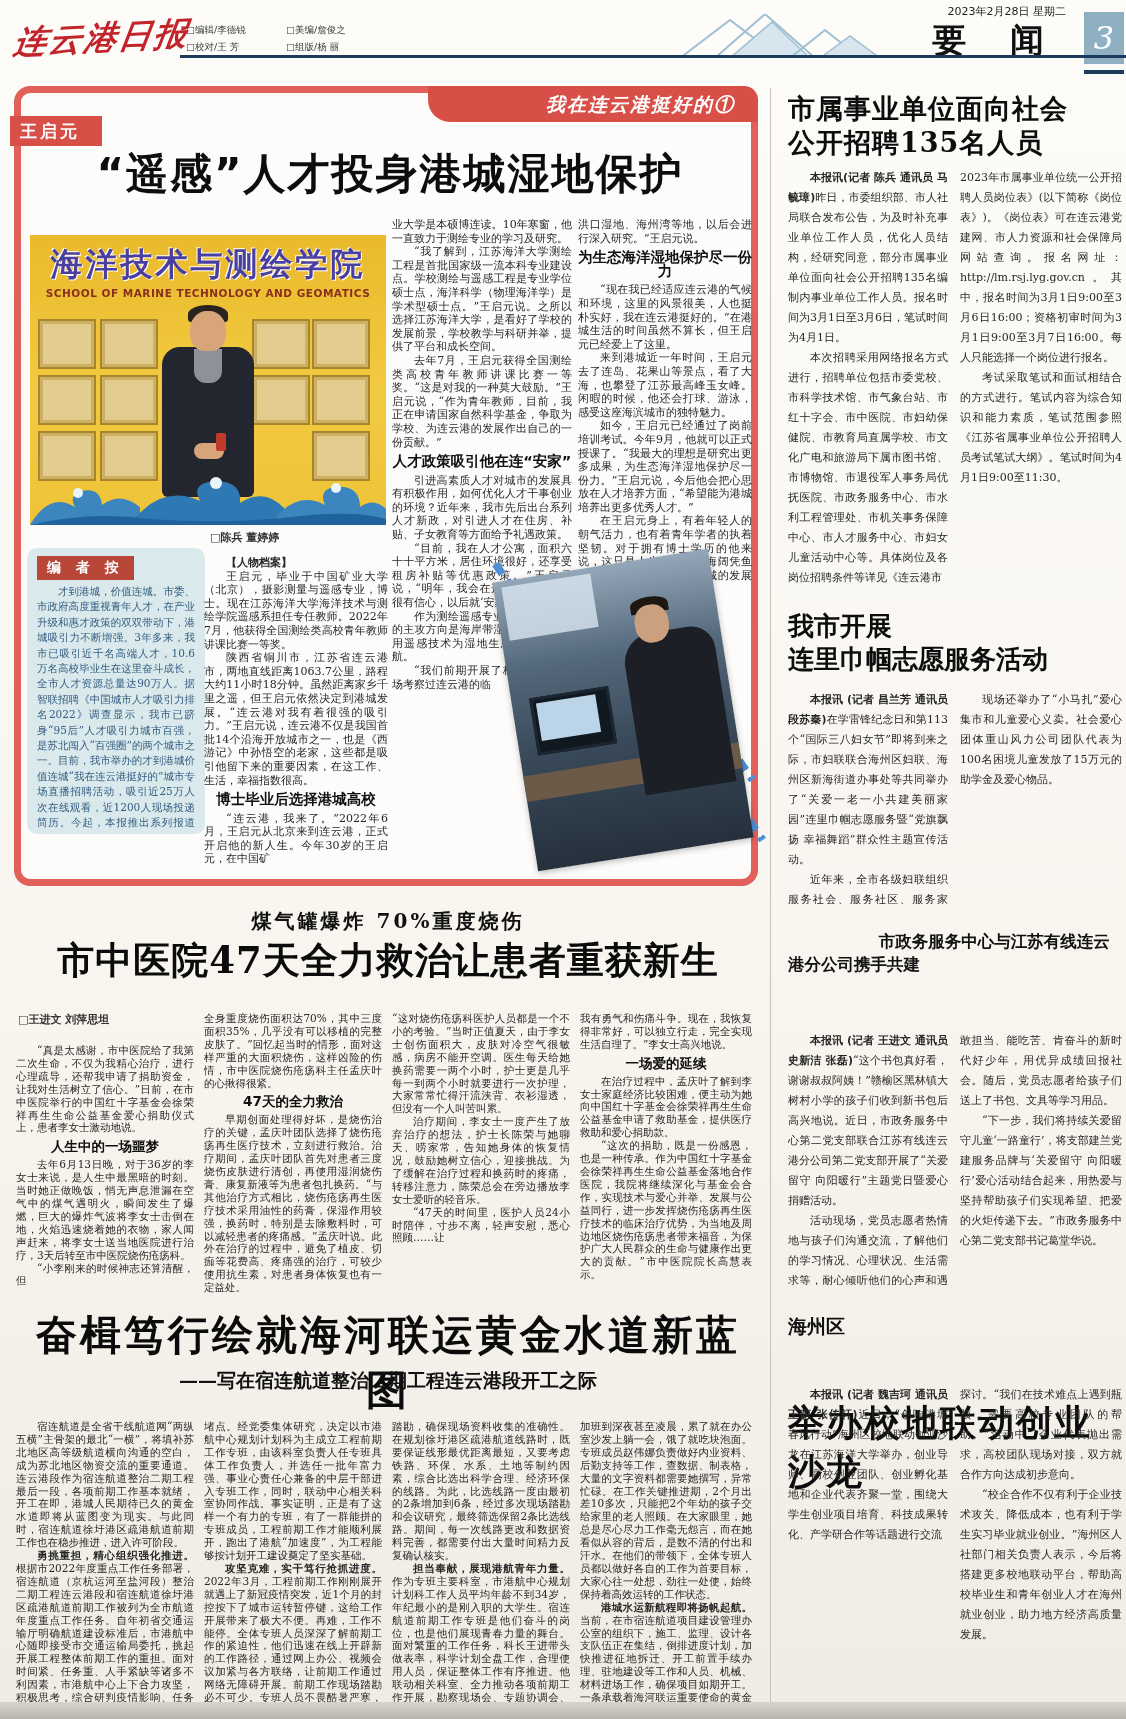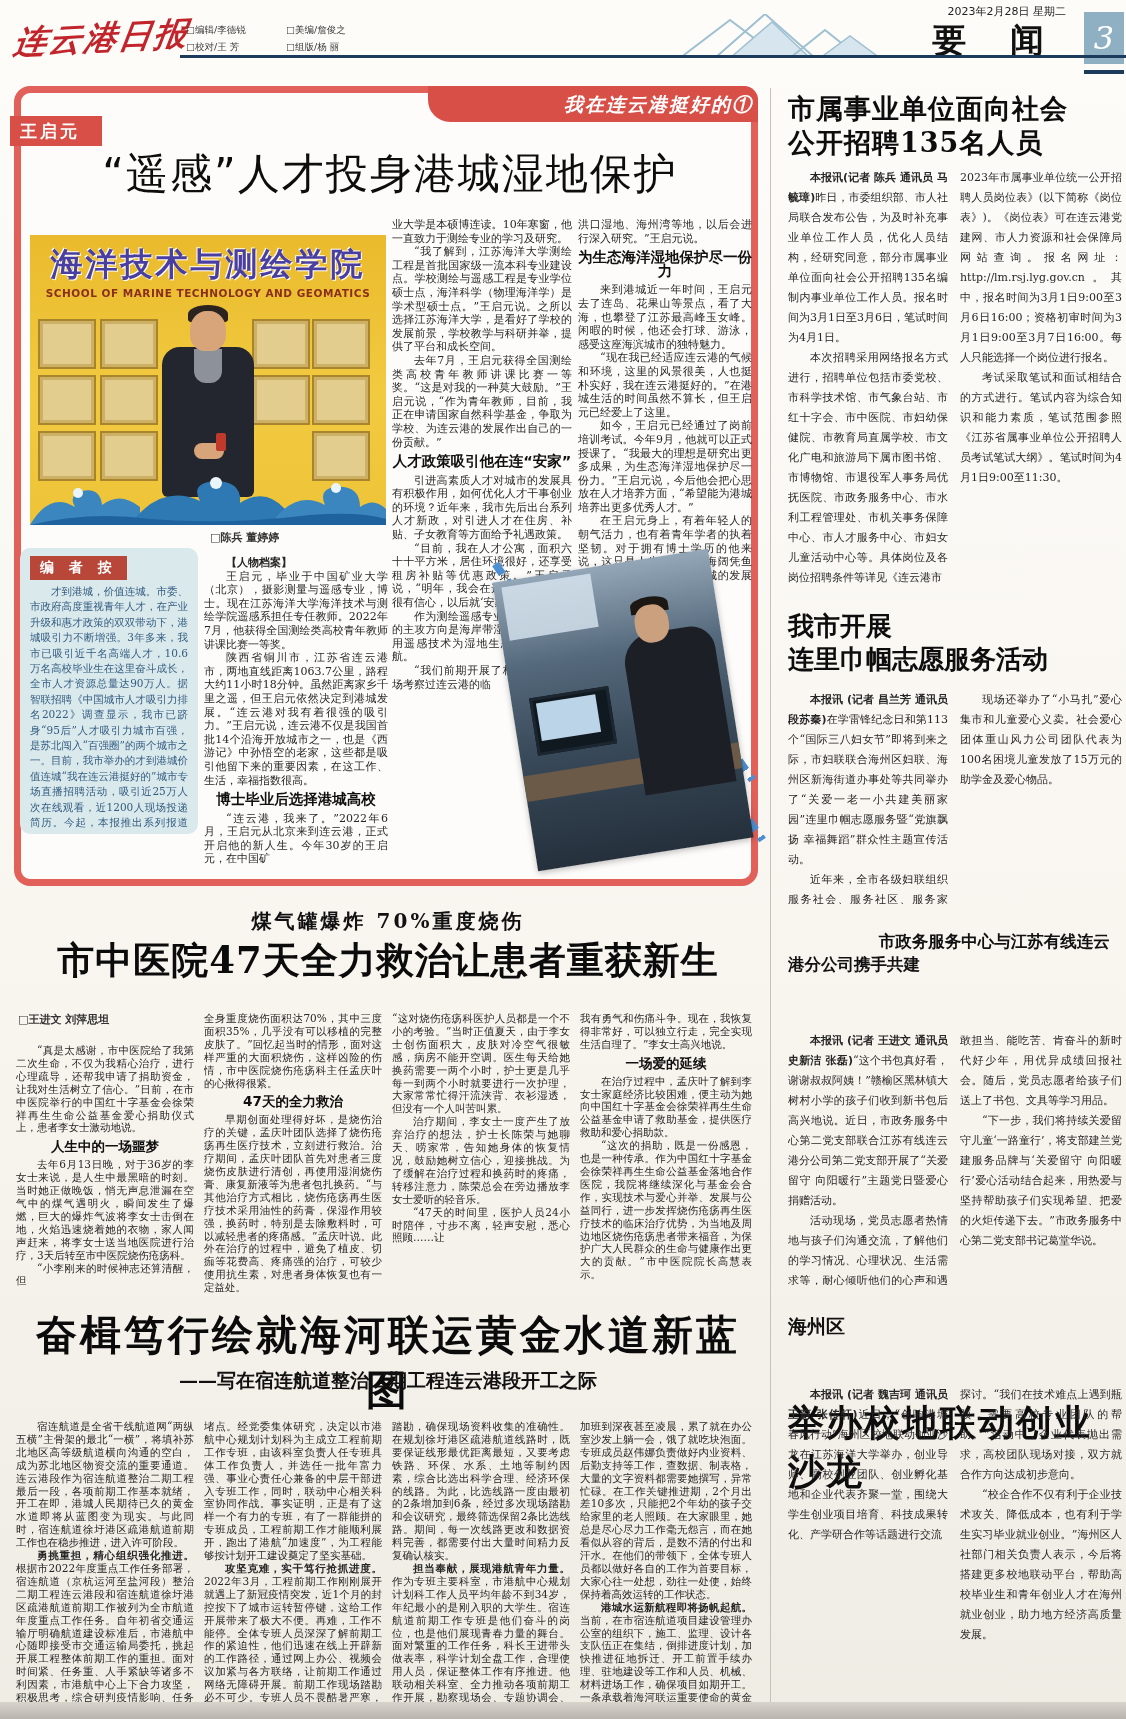--- a/index.html
+++ b/index.html
@@ -16,45 +16,45 @@
   .pagenum{position:absolute;right:2px;top:12px;width:40px;height:52px;background:#8fb0c3;color:#fff;
            font-size:32px;font-style:italic;text-align:center;line-height:52px;}
   .mountains{position:absolute;left:660px;top:14px;}
   .header-rule{position:absolute;left:180px;top:55px;width:946px;height:3px;background:#1b3a5c;}
   .pagenum-rule{position:absolute;right:2px;top:70px;width:40px;height:4px;background:#1b3a5c;}
   
   .leadbox{position:absolute;left:14px;top:86px;width:744px;height:800px;border:7px solid #e2605a;
            border-radius:16px;background:#fdfcfa;box-sizing:border-box;}
   .ribbon{position:absolute;left:428px;top:86px;width:330px;height:36px;background:#d84f47;
           border-radius:0 14px 0 22px;color:#fff;font-size:19px;font-style:italic;font-weight:bold;
-          letter-spacing:2px;text-align:right;line-height:36px;padding-right:5px;box-sizing:border-box;}
+          letter-spacing:2px;text-align:right;line-height:36px;padding-right:23px;box-sizing:border-box;}
   .nametag{position:absolute;left:10px;top:116px;width:92px;height:30px;background:#d84f47;color:#fff;
            font-family:"DejaVu Sans",sans-serif;font-weight:bold;font-size:17px;line-height:30px;
            padding-left:10px;box-sizing:border-box;letter-spacing:3px;}
   .lead-headline{position:absolute;left:40px;top:146px;width:700px;text-align:center;
-                 font-family:"DejaVu Sans",sans-serif;font-weight:400;font-size:42px;letter-spacing:2px;color:#0d0d0d;}
+                 font-family:"DejaVu Sans",sans-serif;font-weight:700;font-size:42px;letter-spacing:2px;color:#0d0d0d;}
   
   .photo1{position:absolute;left:30px;top:235px;width:356px;height:290px;overflow:hidden;
           background:linear-gradient(180deg,#eaba2c,#f2ca40 55%,#eec338);}
   .p1-title{position:absolute;left:0;top:8px;width:100%;text-align:center;font-weight:900;font-size:32px;
             color:#4a3f9e;letter-spacing:3px;text-shadow:1px 1px 0 #fff,-1px -1px 0 #fff;}
   .p1-sub{position:absolute;left:0;top:52px;width:100%;text-align:center;font-family:"DejaVu Sans",sans-serif;
           font-weight:bold;font-size:10.5px;color:#8a2f1f;letter-spacing:0.5px;}
   .plaque{position:absolute;width:54px;height:46px;background:#e2cd8f;border:2px solid #a8842a;box-shadow:inset 0 0 0 3px #cdb065;}
   .p1-person-head{position:absolute;left:160px;top:76px;width:36px;height:40px;background:#d8a57b;border-radius:46% 46% 40% 40%;}
   .p1-person-hair{position:absolute;left:158px;top:70px;width:40px;height:18px;background:#2a2320;border-radius:50% 50% 20% 20%;}
   .p1-person-body{position:absolute;left:132px;top:112px;width:92px;height:150px;background:#23262e;border-radius:18px 18px 6px 6px;}
   .p1-person-hood{position:absolute;left:164px;top:114px;width:28px;height:34px;background:#8d9198;border-radius:0 0 12px 12px;}
   .p1-person-hands{position:absolute;left:164px;top:208px;width:30px;height:16px;background:#d8a57b;border-radius:8px;}
   .p1-person-red{position:absolute;left:186px;top:198px;width:10px;height:18px;background:#c0392b;border-radius:2px;}
   .p1-waves{position:absolute;left:0;bottom:0;}
   .photo1-caption{position:absolute;left:210px;top:530px;font-size:11px;font-weight:bold;
                   font-family:"DejaVu Sans",sans-serif;color:#333;}
   
-  .ednote{position:absolute;left:20px;top:548px;width:178px;height:286px;background:#d9e9ec;border-radius:10px;
+  .ednote{position:absolute;left:27px;top:548px;width:178px;height:286px;background:#d9e9ec;border-radius:10px;
           box-sizing:border-box;padding:36px 10px 8px 10px;overflow:hidden;}
   .ednote-label{position:absolute;left:10px;top:8px;background:#b8473a;color:#fff;font-size:14px;font-weight:bold;
                 padding:3px 10px;letter-spacing:5px;font-family:"DejaVu Sans",sans-serif;}
   .ednote .acol-inner p{margin:0;text-indent:2em;text-align:justify;font-size:10.5px;line-height:15.4px;color:#345c80;}
   
   .photo2wrap{position:absolute;left:492px;top:548px;width:268px;height:330px;z-index:5;}
   .photo2{position:absolute;left:22px;top:16px;width:218px;height:292px;transform:rotate(-9deg);overflow:hidden;
           background:linear-gradient(180deg,#93a7b8 0%,#55697c 30%,#394a5a 60%,#25303c 100%);box-shadow:0 2px 6px rgba(0,0,0,.25);}
   .p2-window{position:absolute;left:8px;top:6px;width:90px;height:54px;background:#d8e6f0;opacity:.8;}
   .p2-monitor{position:absolute;left:18px;top:120px;width:74px;height:52px;background:#101820;border:3px solid #1c2630;}
@@ -175,22 +175,22 @@
       <p>去年7月，王启元获得全国测绘类高校青年教师讲课比赛一等奖。“这是对我的一种莫大鼓励。”王启元说，“作为青年教师，目前，我正在申请国家自然科学基金，争取为学校、为连云港的发展作出自己的一份贡献。”</p>
       <h4>人才政策吸引他在连“安家”</h4>
       <p>引进高素质人才对城市的发展具有积极作用，如何优化人才干事创业的环境？近年来，我市先后出台系列人才新政，对引进人才在住房、补贴、子女教育等方面给予礼遇政策。</p>
       <p>“目前，我在人才公寓，面积六十十平方米，居住环境很好，还享受租房补贴等优惠政策。”王启元说，“明年，我会在连云港买房，我很有信心，以后就‘安家’在港城了。”</p>
       <p>作为测绘遥感专业人才，王启元的主攻方向是海岸带湿地遥感监测，用遥感技术为湿地生态安全保驾护航。</p>
       <p>“我们前期开展了相关工作，现场考察过连云港的临</p>
     </div>
   <div class="acol lead-col" style="left:578px;top:218px;width:174px;height:658px;">
       <p class="noind">洪口湿地、海州湾等地，以后会进行深入研究。”王启元说。</p>
       <h4>为生态海洋湿地保护尽一份力</h4>
+      <p>“现在我已经适应连云港的气候和环境，这里的风景很美，人也挺朴实好，我在连云港挺好的。”在港城生活的时间虽然不算长，但王启元已经爱上了这里。</p>
       <p>来到港城近一年时间，王启元去了连岛、花果山等景点，看了大海，也攀登了江苏最高峰玉女峰。闲暇的时候，他还会打球、游泳，感受这座海滨城市的独特魅力。</p>
-      <p>“现在我已经适应连云港的气候和环境，这里的风景很美，人也挺朴实好，我在连云港挺好的。”在港城生活的时间虽然不算长，但王启元已经爱上了这里。</p>
       <p>如今，王启元已经通过了岗前培训考试。今年9月，他就可以正式授课了。“我最大的理想是研究出更多成果，为生态海洋湿地保护尽一份力。”王启元说，今后他会把心思放在人才培养方面，“希望能为港城培养出更多优秀人才。”</p>
       <p>在王启元身上，有着年轻人的朝气活力，也有着青年学者的执着坚韧。对于拥有博士学历的他来说，这只是人生的起点，海阔凭鱼跃，他的未来，已经与港城的发展紧密相连。</p>
     </div>
 
   <div class="photo2wrap">
     <div class="dash" style="left:-6px;top:30px;transform:rotate(55deg);"></div>
     <div class="dash" style="left:6px;top:90px;transform:rotate(55deg);"></div>
     <div class="dash" style="left:226px;top:210px;transform:rotate(55deg);"></div>
     <div class="dash" style="left:236px;top:270px;transform:rotate(55deg);"></div>
     <div class="photo2">

